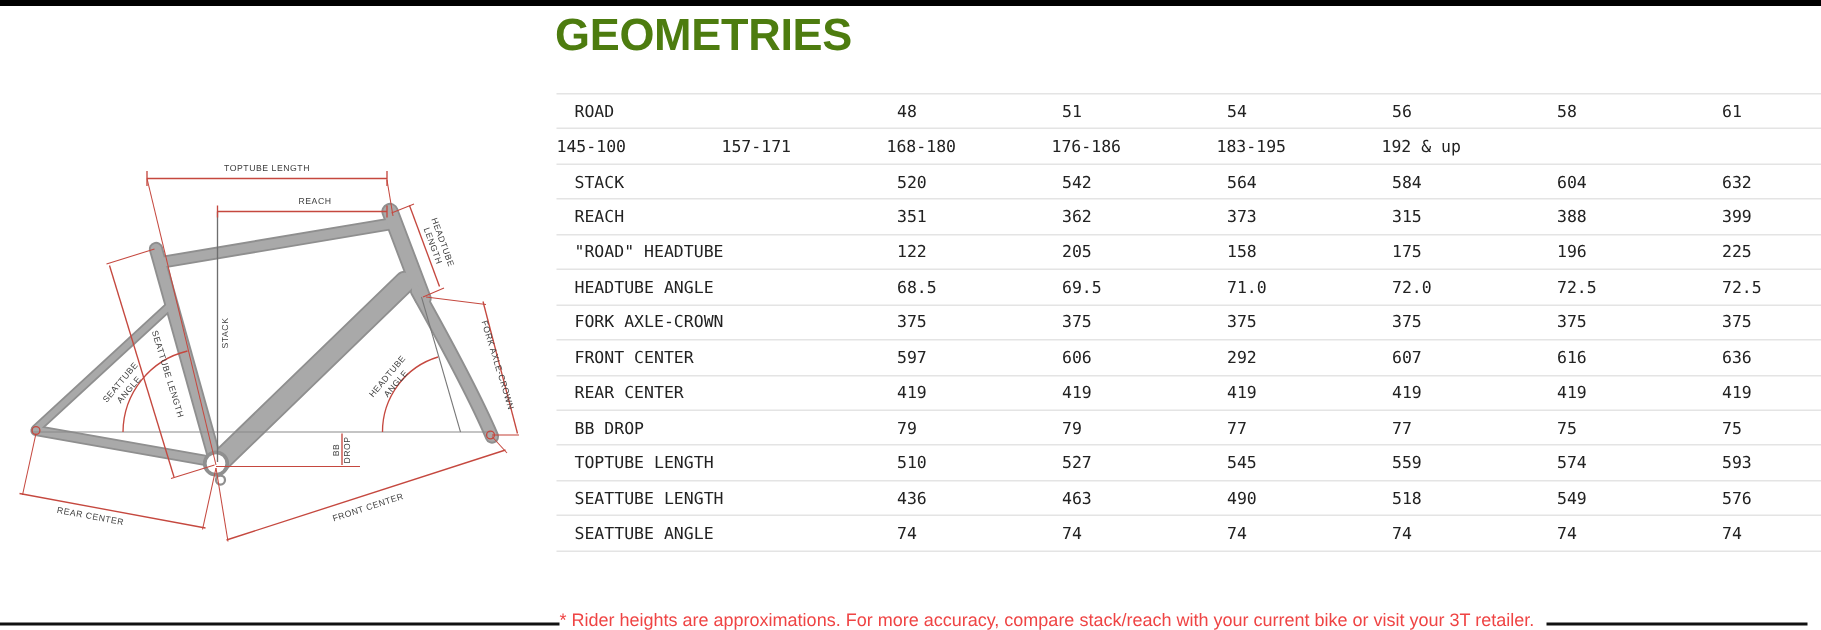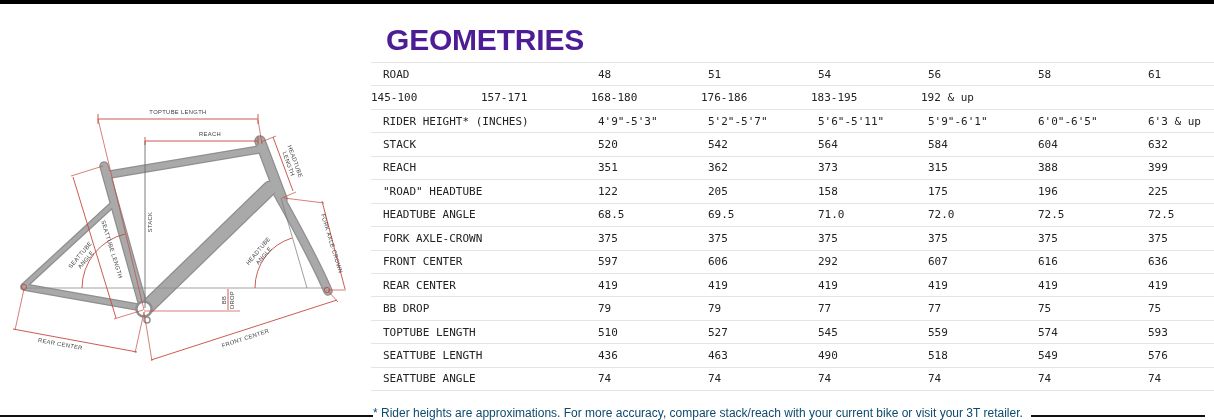--- a/index.html
+++ b/index.html
@@ -2,40 +2,40 @@
 <html><head>
 <meta charset="utf-8">
 <style>
   html,body{margin:0;padding:0;}
   body{
     width:1214px;height:420px;overflow:hidden;position:relative;
     background:#ffffff;font-family:"Liberation Sans",sans-serif;
   }
   .topbar{position:absolute;top:0;left:0;width:1214px;height:4px;background:#000;}
   .title{
-    position:absolute;left:370px;top:7px;margin:16px;
-    font-size:30px;font-weight:bold;letter-spacing:-0.2px;color:#4c1d95;
+    position:absolute;left:370px;top:7px;margin:0;
+    font-size:30px;font-weight:bold;letter-spacing:-0.2px;color:#4d7c0f;
   }
   .diagram{position:absolute;left:0;top:0;width:370px;height:420px;}
   .geo-table{
     position:absolute;left:371px;top:62px;width:843px;
     border-bottom:1px solid #e4e4e4;
   }
   .trow{
     display:flex;align-items:center;height:23.45px;box-sizing:border-box;
     border-top:1px solid #e4e4e4;
     font-family:"DejaVu Sans Mono","Liberation Mono",monospace;
     font-size:11px;color:#222;white-space:nowrap;
   }
   .tcell{flex:0 0 110px;overflow:visible;}
   .tlabel{flex:0 0 227px;padding-left:12px;box-sizing:border-box;}
   .bottom-rule{position:absolute;left:0;top:415px;width:1205px;height:2px;background:#111;z-index:1;}
   .footnote{
     position:absolute;left:373px;top:406px;z-index:2;background:#fff;
-    font-size:12px;line-height:15px;color:#0c4a6e;padding-right:8px;white-space:nowrap;
+    font-size:12px;line-height:15px;color:#ef4444;padding-right:8px;white-space:nowrap;
   }
   .dlabel{
     font-family:"Liberation Sans",sans-serif;font-size:5.8px;
     letter-spacing:0.35px;fill:#3d3d3d;
   }
 </style>
 </head>
 <body>
 
 <div class="topbar"></div>
@@ -155,29 +155,20 @@
     </div>
     <div class="trow">
       <div class="tcell">145-100</div>
       <div class="tcell">157-171</div>
       <div class="tcell">168-180</div>
       <div class="tcell">176-186</div>
       <div class="tcell">183-195</div>
       <div class="tcell">192 &amp; up</div>
     </div>
     <div class="trow">
-      <div class="tcell tlabel">RIDER HEIGHT* (INCHES)</div>
-      <div class="tcell">4'9"-5'3"</div>
-      <div class="tcell">5'2"-5'7"</div>
-      <div class="tcell">5'6"-5'11"</div>
-      <div class="tcell">5'9"-6'1"</div>
-      <div class="tcell">6'0"-6'5"</div>
-      <div class="tcell">6'3 &amp; up</div>
-    </div>
-    <div class="trow">
       <div class="tcell tlabel">STACK</div>
       <div class="tcell">520</div>
       <div class="tcell">542</div>
       <div class="tcell">564</div>
       <div class="tcell">584</div>
       <div class="tcell">604</div>
       <div class="tcell">632</div>
     </div>
     <div class="trow">
       <div class="tcell tlabel">REACH</div>

